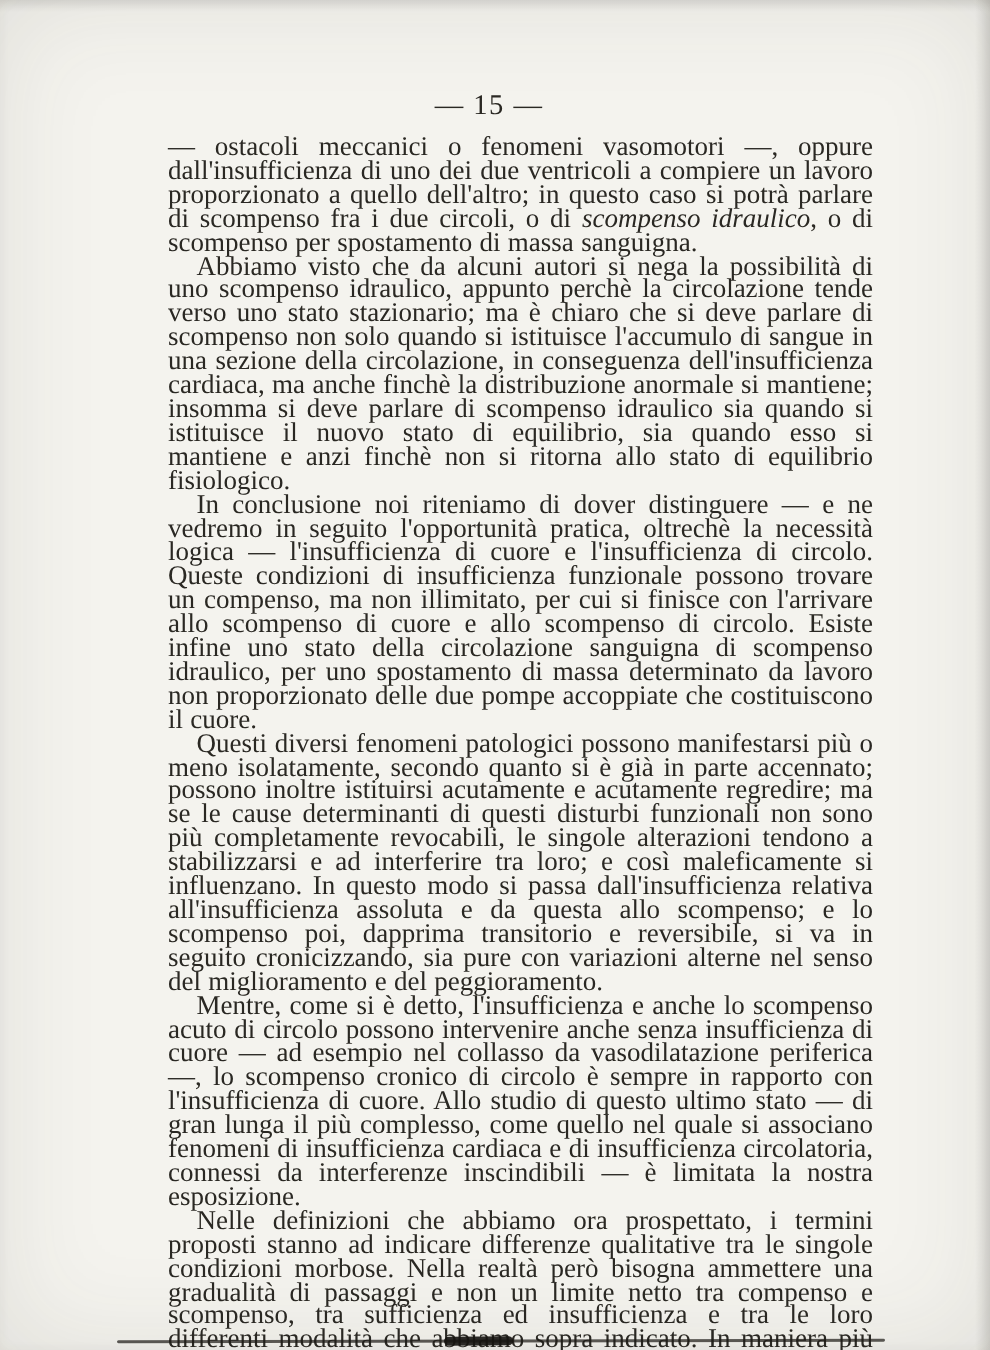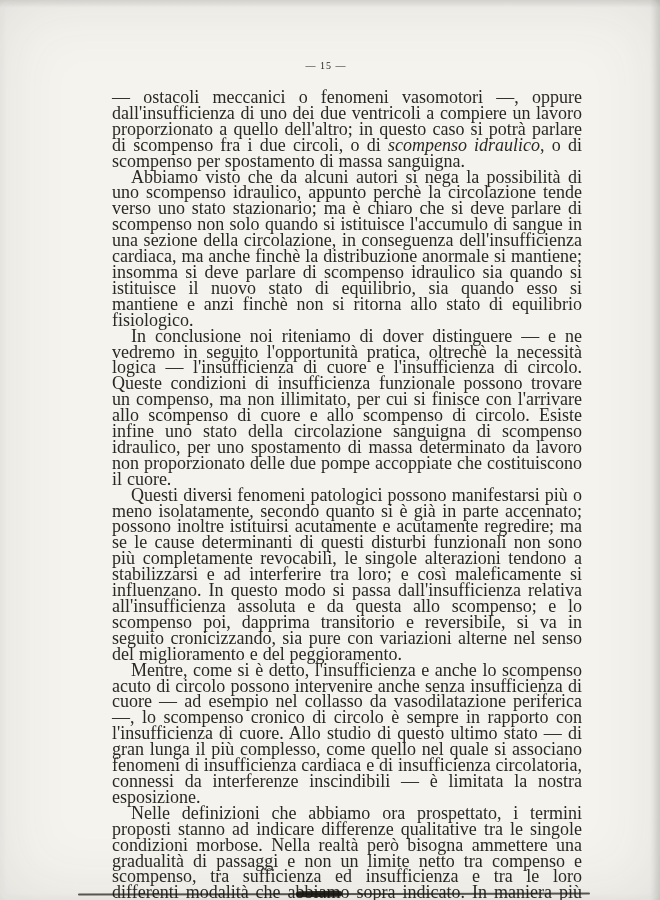--- a/index.html
+++ b/index.html
@@ -16,21 +16,21 @@
     position: relative;
     width: 660px; height: 900px;
     background: var(--paper);
     box-shadow: inset 0 0 70px rgba(60,55,45,0.10), inset 0 0 8px rgba(60,55,45,0.06);
     overflow: hidden;
   }
   .page-number {
     position: absolute;
     top: 60px; left: 0; right: 8px;
     text-align: center;
-    font-size: 10px;
+    font-size: 19px;
     letter-spacing: 1px;
     color: var(--ink);
   }
   .text-block {
     position: absolute;
     top: 90px; left: 112px;
     width: 470px;
     color: var(--ink);
     font-size: 18px;
     line-height: 15.9px;

